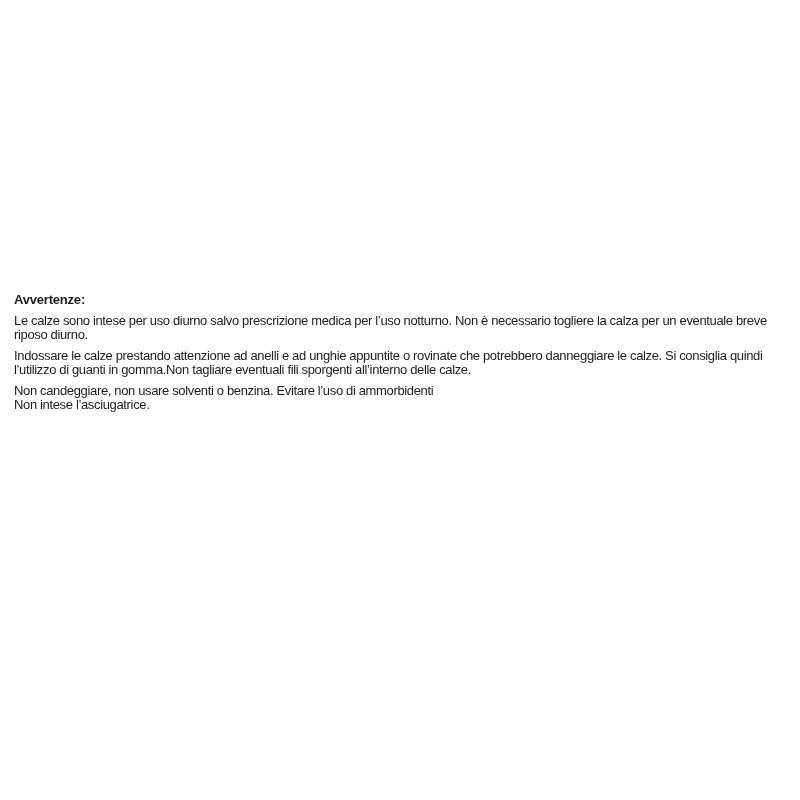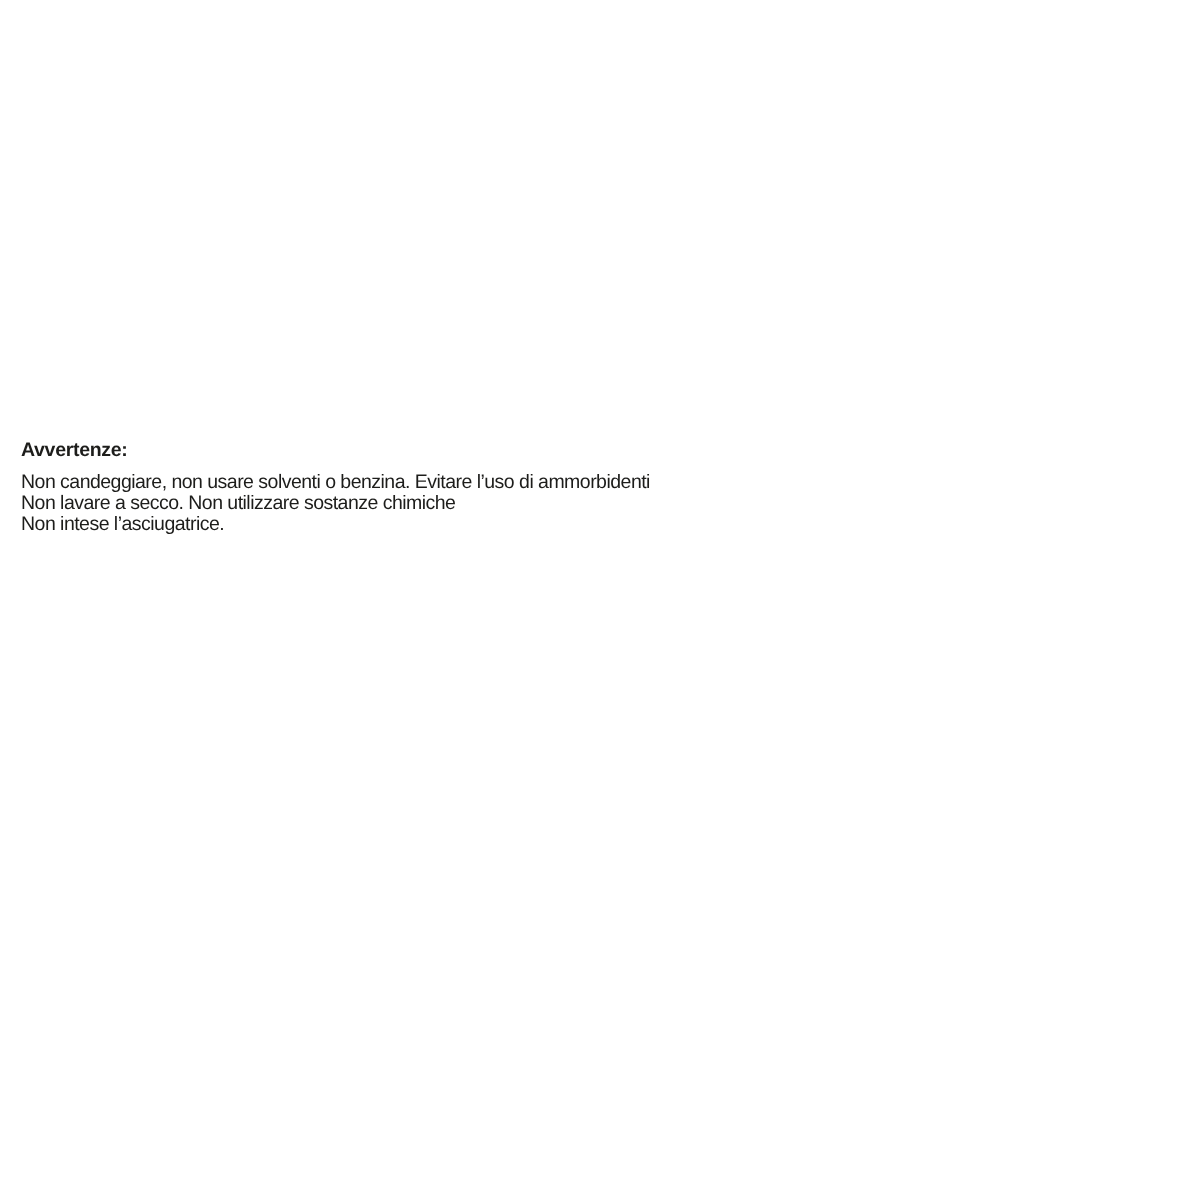--- a/index.html
+++ b/index.html
@@ -47,25 +47,26 @@
   }
 </style>
 </head>
 <body>
 
 <main class="page">
   <div class="content">
 
     <section class="section">
       <h2 class="section-heading">Avvertenze:</h2>
+      <p class="paragraph">Le calze sono intese per uso diurno salvo prescrizione medica per l’uso notturno. Non è necessario togliere la calza per un eventuale breve riposo diurno.</p>
     </section>
 
     <section class="section">
+      <p class="paragraph">Indossare le calze prestando attenzione ad anelli e ad unghie appuntite o rovinate che potrebbero danneggiare le calze. Si consiglia quindi l’utilizzo di guanti in gomma.Non tagliare eventuali fili sporgenti all’interno delle calze.</p>
     </section>
 
     <section class="section">
       <p class="paragraph">Non candeggiare, non usare solventi o benzina. Evitare l’uso di ammorbidenti</p>
-      <p class="paragraph">Non lavare a secco. Non utilizzare sostanze chimiche</p>
       <p class="paragraph">Non intese l’asciugatrice.</p>
     </section>
 
   </div>
 </main>
 
 </body></html>

